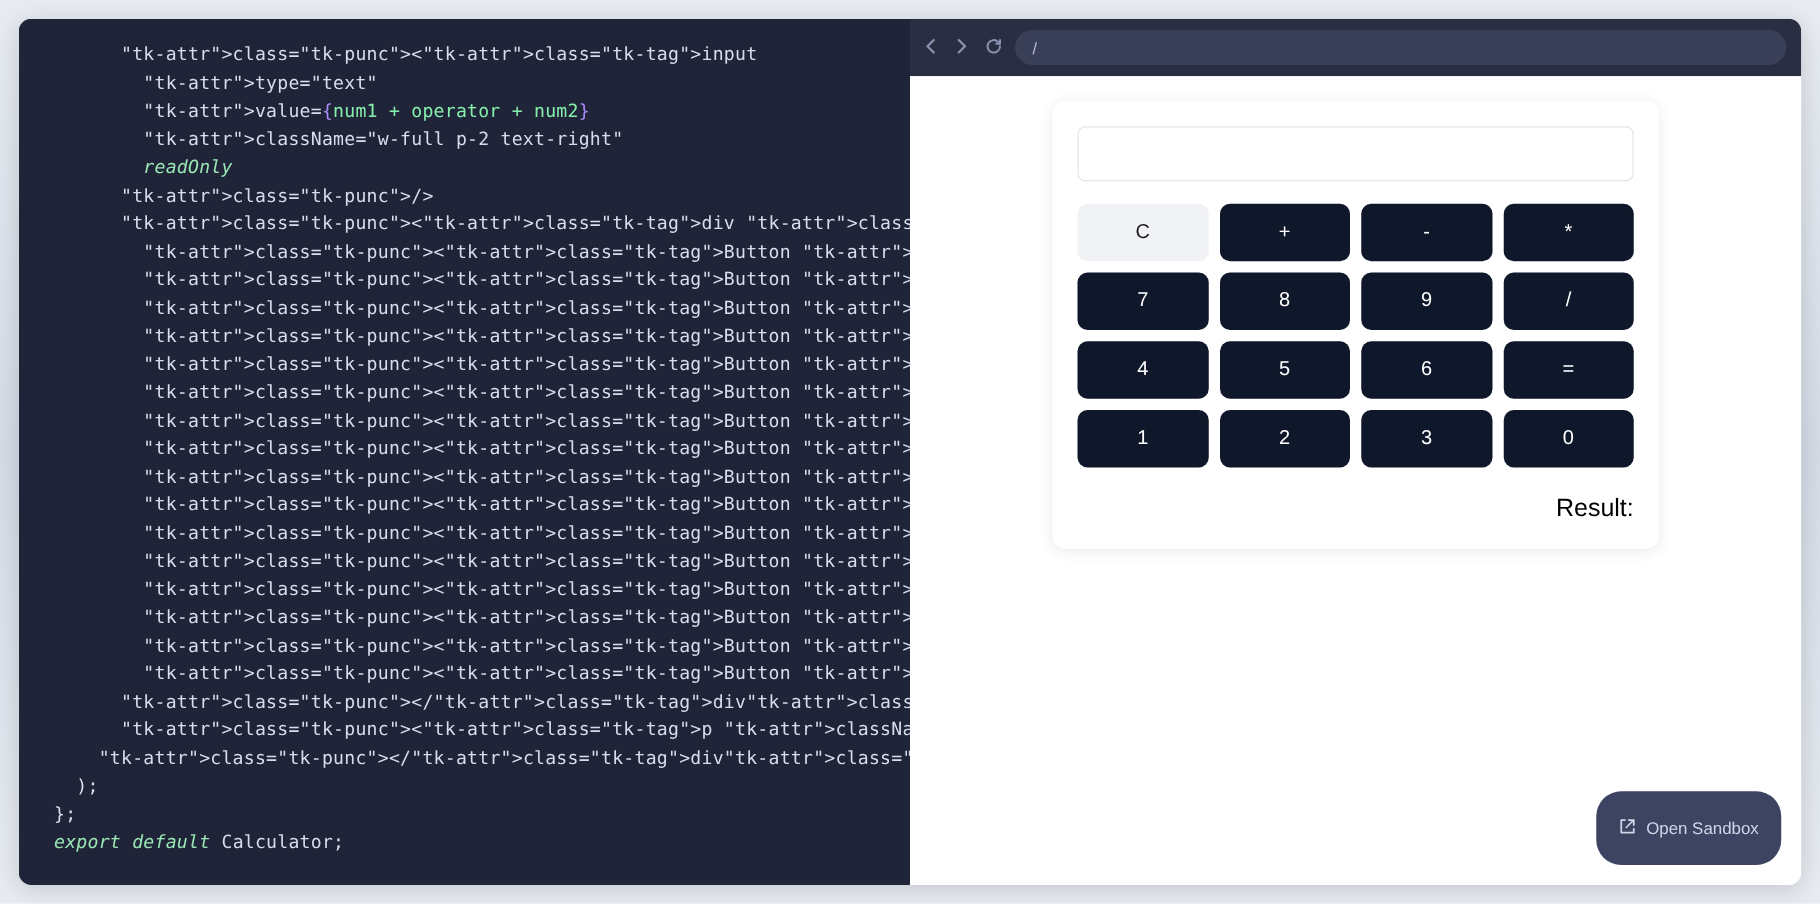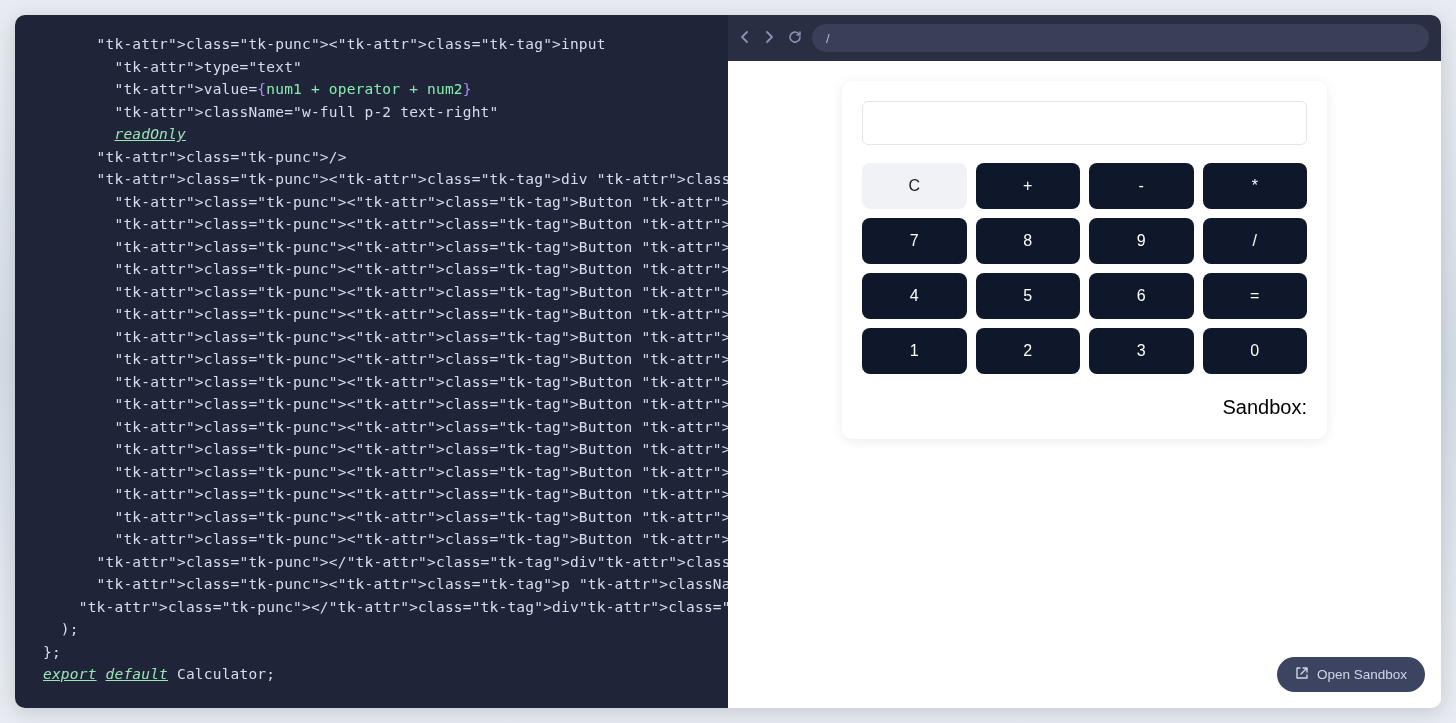--- a/index.html
+++ b/index.html
@@ -112,31 +112,31 @@
   color: #000;
 }
 .open-sandbox {
   position: absolute;
   bottom: 16px;
   right: 16px;
   background: #3d4461;
   color: #d0d5e8;
   border: none;
   border-radius: 20px;
-  padding: 9px 18px;
+  padding: 21px 18px;
   font-size: 13.5px;
   cursor: pointer;
   display: flex;
   align-items: center;
   gap: 8px;
 }
 .tk-str  { color: #d6deeb; }
 .tk-fn   { color: #86efac; }
 .tk-punc { color: #a78bfa; }
-.tk-kw   { color: #9ae6b4; font-style: italic; text-decoration: underline; }
+.tk-kw   { color: #9ae6b4; font-style: italic; }
 .code-line { white-space: pre; }
 pre { font-family: inherit; }
 </style>
 </head>
 <body>
 
 <div class="app-container">
 
   <div class="code-panel">
     <pre id="code-block"><div class="code-line">      <span <span="" class="&lt;span">"tk-attr"</span>&gt;class=<span class="tk-str">"tk-punc"</span>&gt;&lt;<span <span="" class="&lt;span">"tk-attr"</span>&gt;class=<span class="tk-str">"tk-tag"</span>&gt;input</div><div class="code-line">        <span class="&lt;span">"tk-attr"</span>&gt;type=<span class="tk-str">"text"</span></div><div class="code-line">        <span class="&lt;span">"tk-attr"</span>&gt;value=<span class="tk-punc">{</span><span class="tk-fn">num1 + operator + num2</span><span class="tk-punc">}</span></div><div class="code-line">        <span class="&lt;span">"tk-attr"</span>&gt;className=<span class="tk-str">"w-full p-2 text-right"</span></div><div class="code-line">        <span class="tk-kw">readOnly</span></div><div class="code-line">      <span <span="" class="&lt;span">"tk-attr"</span>&gt;class=<span class="tk-str">"tk-punc"</span>&gt;/&gt;</div><div class="code-line">      <span <span="" class="&lt;span">"tk-attr"</span>&gt;class=<span class="tk-str">"tk-punc"</span>&gt;&lt;<span <span="" class="&lt;span">"tk-attr"</span>&gt;class=<span class="tk-str">"tk-tag"</span>&gt;div <span class="&lt;span">"tk-attr"</span>&gt;className=&gt;class=&gt;&gt;</div><div class="code-line">        <span <span="" class="&lt;span">"tk-attr"</span>&gt;class=<span class="tk-str">"tk-punc"</span>&gt;&lt;<span <span="" class="&lt;span">"tk-attr"</span>&gt;class=<span class="tk-str">"tk-tag"</span>&gt;Button <span class="&lt;span">"tk-attr"</span>&gt;onClick= &gt;variant=&gt;class=&gt;&gt;C&gt;class=&gt;&lt;/&gt;class=&gt;Button&gt;class=&gt;&gt;</div><div class="code-line">        <span <span="" class="&lt;span">"tk-attr"</span>&gt;class=<span class="tk-str">"tk-punc"</span>&gt;&lt;<span <span="" class="&lt;span">"tk-attr"</span>&gt;class=<span class="tk-str">"tk-tag"</span>&gt;Button <span class="&lt;span">"tk-attr"</span>&gt;value= &gt;onClick=&gt;class=&gt;&gt;+&gt;class=&gt;&lt;/&gt;class=&gt;Button&gt;class=&gt;&gt;</div><div class="code-line">        <span <span="" class="&lt;span">"tk-attr"</span>&gt;class=<span class="tk-str">"tk-punc"</span>&gt;&lt;<span <span="" class="&lt;span">"tk-attr"</span>&gt;class=<span class="tk-str">"tk-tag"</span>&gt;Button <span class="&lt;span">"tk-attr"</span>&gt;value= &gt;onClick=&gt;class=&gt;&gt;-&gt;class=&gt;&lt;/&gt;class=&gt;Button&gt;class=&gt;&gt;</div><div class="code-line">        <span <span="" class="&lt;span">"tk-attr"</span>&gt;class=<span class="tk-str">"tk-punc"</span>&gt;&lt;<span <span="" class="&lt;span">"tk-attr"</span>&gt;class=<span class="tk-str">"tk-tag"</span>&gt;Button <span class="&lt;span">"tk-attr"</span>&gt;value= &gt;onClick=&gt;class=&gt;&gt;*&gt;class=&gt;&lt;/&gt;class=&gt;Button&gt;class=&gt;&gt;</div><div class="code-line">        <span <span="" class="&lt;span">"tk-attr"</span>&gt;class=<span class="tk-str">"tk-punc"</span>&gt;&lt;<span <span="" class="&lt;span">"tk-attr"</span>&gt;class=<span class="tk-str">"tk-tag"</span>&gt;Button <span class="&lt;span">"tk-attr"</span>&gt;value= &gt;onClick=&gt;class=&gt;&gt;7&gt;class=&gt;&lt;/&gt;class=&gt;Button&gt;class=&gt;&gt;</div><div class="code-line">        <span <span="" class="&lt;span">"tk-attr"</span>&gt;class=<span class="tk-str">"tk-punc"</span>&gt;&lt;<span <span="" class="&lt;span">"tk-attr"</span>&gt;class=<span class="tk-str">"tk-tag"</span>&gt;Button <span class="&lt;span">"tk-attr"</span>&gt;value= &gt;onClick=&gt;class=&gt;&gt;8&gt;class=&gt;&lt;/&gt;class=&gt;Button&gt;class=&gt;&gt;</div><div class="code-line">        <span <span="" class="&lt;span">"tk-attr"</span>&gt;class=<span class="tk-str">"tk-punc"</span>&gt;&lt;<span <span="" class="&lt;span">"tk-attr"</span>&gt;class=<span class="tk-str">"tk-tag"</span>&gt;Button <span class="&lt;span">"tk-attr"</span>&gt;value= &gt;onClick=&gt;class=&gt;&gt;9&gt;class=&gt;&lt;/&gt;class=&gt;Button&gt;class=&gt;&gt;</div><div class="code-line">        <span <span="" class="&lt;span">"tk-attr"</span>&gt;class=<span class="tk-str">"tk-punc"</span>&gt;&lt;<span <span="" class="&lt;span">"tk-attr"</span>&gt;class=<span class="tk-str">"tk-tag"</span>&gt;Button <span class="&lt;span">"tk-attr"</span>&gt;value= &gt;onClick=&gt;class=&gt;&gt;/&gt;class=&gt;&lt;/&gt;class=&gt;Button&gt;class=&gt;&gt;</div><div class="code-line">        <span <span="" class="&lt;span">"tk-attr"</span>&gt;class=<span class="tk-str">"tk-punc"</span>&gt;&lt;<span <span="" class="&lt;span">"tk-attr"</span>&gt;class=<span class="tk-str">"tk-tag"</span>&gt;Button <span class="&lt;span">"tk-attr"</span>&gt;value= &gt;onClick=&gt;class=&gt;&gt;4&gt;class=&gt;&lt;/&gt;class=&gt;Button&gt;class=&gt;&gt;</div><div class="code-line">        <span <span="" class="&lt;span">"tk-attr"</span>&gt;class=<span class="tk-str">"tk-punc"</span>&gt;&lt;<span <span="" class="&lt;span">"tk-attr"</span>&gt;class=<span class="tk-str">"tk-tag"</span>&gt;Button <span class="&lt;span">"tk-attr"</span>&gt;value= &gt;onClick=&gt;class=&gt;&gt;5&gt;class=&gt;&lt;/&gt;class=&gt;Button&gt;class=&gt;&gt;</div><div class="code-line">        <span <span="" class="&lt;span">"tk-attr"</span>&gt;class=<span class="tk-str">"tk-punc"</span>&gt;&lt;<span <span="" class="&lt;span">"tk-attr"</span>&gt;class=<span class="tk-str">"tk-tag"</span>&gt;Button <span class="&lt;span">"tk-attr"</span>&gt;value= &gt;onClick=&gt;class=&gt;&gt;6&gt;class=&gt;&lt;/&gt;class=&gt;Button&gt;class=&gt;&gt;</div><div class="code-line">        <span <span="" class="&lt;span">"tk-attr"</span>&gt;class=<span class="tk-str">"tk-punc"</span>&gt;&lt;<span <span="" class="&lt;span">"tk-attr"</span>&gt;class=<span class="tk-str">"tk-tag"</span>&gt;Button <span class="&lt;span">"tk-attr"</span>&gt;onClick=&gt;class=&gt;&gt;=&gt;class=&gt;&lt;/&gt;class=&gt;Button&gt;class=&gt;&gt;</div><div class="code-line">        <span <span="" class="&lt;span">"tk-attr"</span>&gt;class=<span class="tk-str">"tk-punc"</span>&gt;&lt;<span <span="" class="&lt;span">"tk-attr"</span>&gt;class=<span class="tk-str">"tk-tag"</span>&gt;Button <span class="&lt;span">"tk-attr"</span>&gt;value= &gt;onClick=&gt;class=&gt;&gt;1&gt;class=&gt;&lt;/&gt;class=&gt;Button&gt;class=&gt;&gt;</div><div class="code-line">        <span <span="" class="&lt;span">"tk-attr"</span>&gt;class=<span class="tk-str">"tk-punc"</span>&gt;&lt;<span <span="" class="&lt;span">"tk-attr"</span>&gt;class=<span class="tk-str">"tk-tag"</span>&gt;Button <span class="&lt;span">"tk-attr"</span>&gt;value= &gt;onClick=&gt;class=&gt;&gt;2&gt;class=&gt;&lt;/&gt;class=&gt;Button&gt;class=&gt;&gt;</div><div class="code-line">        <span <span="" class="&lt;span">"tk-attr"</span>&gt;class=<span class="tk-str">"tk-punc"</span>&gt;&lt;<span <span="" class="&lt;span">"tk-attr"</span>&gt;class=<span class="tk-str">"tk-tag"</span>&gt;Button <span class="&lt;span">"tk-attr"</span>&gt;value= &gt;onClick=&gt;class=&gt;&gt;3&gt;class=&gt;&lt;/&gt;class=&gt;Button&gt;class=&gt;&gt;</div><div class="code-line">        <span <span="" class="&lt;span">"tk-attr"</span>&gt;class=<span class="tk-str">"tk-punc"</span>&gt;&lt;<span <span="" class="&lt;span">"tk-attr"</span>&gt;class=<span class="tk-str">"tk-tag"</span>&gt;Button <span class="&lt;span">"tk-attr"</span>&gt;value= &gt;onClick=&gt;class=&gt;&gt;0&gt;class=&gt;&lt;/&gt;class=&gt;Button&gt;class=&gt;&gt;</div><div class="code-line">      <span <span="" class="&lt;span">"tk-attr"</span>&gt;class=<span class="tk-str">"tk-punc"</span>&gt;&lt;/<span <span="" class="&lt;span">"tk-attr"</span>&gt;class=<span class="tk-str">"tk-tag"</span>&gt;div<span <span="" class="&lt;span">"tk-attr"</span>&gt;class=&gt;&gt;</div><div class="code-line">      <span <span="" class="&lt;span">"tk-attr"</span>&gt;class=<span class="tk-str">"tk-punc"</span>&gt;&lt;<span <span="" class="&lt;span">"tk-attr"</span>&gt;class=<span class="tk-str">"tk-tag"</span>&gt;p <span class="&lt;span">"tk-attr"</span>&gt;className=&gt;class=&gt;&gt;Result: &gt;class=&gt;&lt;/&gt;class=&gt;p&gt;class=&gt;&gt;</div><div class="code-line">    <span <span="" class="&lt;span">"tk-attr"</span>&gt;class=<span class="tk-str">"tk-punc"</span>&gt;&lt;/<span <span="" class="&lt;span">"tk-attr"</span>&gt;class=<span class="tk-str">"tk-tag"</span>&gt;div<span <span="" class="&lt;span">"tk-attr"</span>&gt;class=<span class="tk-str">"tk-punc"</span>&gt;&gt;</div><div class="code-line">  );</div><div class="code-line">};</div><div class="code-line"></div><div class="code-line"><span class="tk-kw">export</span> <span class="tk-kw">default</span> Calculator;</div></pre>
@@ -182,21 +182,21 @@
             <button class="calc-btn">4</button>
             <button class="calc-btn">5</button>
             <button class="calc-btn">6</button>
             <button class="calc-btn">=</button>
             <button class="calc-btn">1</button>
             <button class="calc-btn">2</button>
             <button class="calc-btn">3</button>
             <button class="calc-btn">0</button>
           </div>
         <p class="calc-result">
-          <span>Sandbox:</span>
+          <span>Result:</span>
         </p>
       </div>
     </div>
 
     <button class="open-sandbox">
       <span>
         <svg width="14" height="14" viewBox="0 0 14 14">
             <path d="M5 2h-3v10h10v-3M8 2h4v4M12 2L6 8" stroke="#d0d5e8" stroke-width="1.4" fill="none" stroke-linecap="round" stroke-linejoin="round"></path>
           </svg>
       </span>

